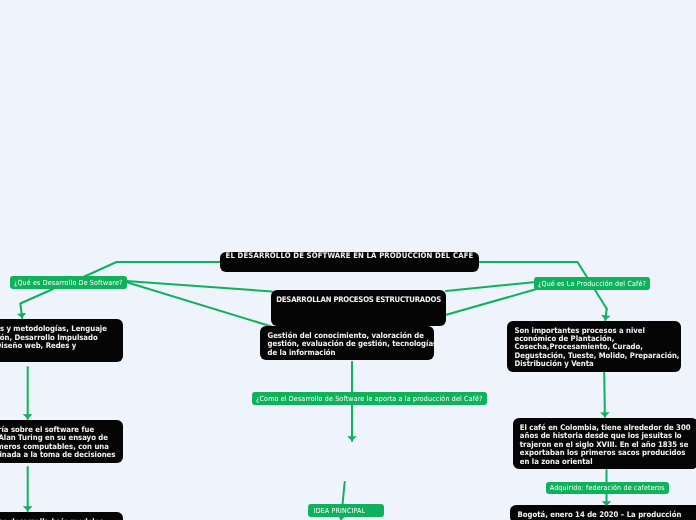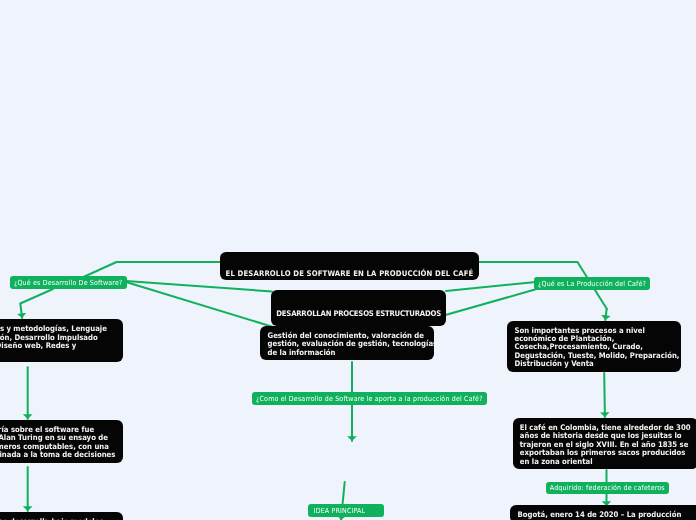--- a/index.html
+++ b/index.html
@@ -42,23 +42,23 @@
       <path d="M606.7,308.8 L605.3,320"></path>
       <path d="M27.7,367.3 L27.7,419"></path>
       <path d="M27.7,467 L27.7,511"></path>
       <path d="M352,362 L352,441"></path>
       <path d="M344.7,482 L341,520"></path>
       <path d="M604.2,373 L604.9,417"></path>
       <path d="M606.5,470 L606.5,506"></path>
     </g>
   </svg>
 
-  <div class="node dark ttl" style="left:220px;top:252px;width:259px;height:28px;letter-spacing:0.14px;padding-top:18px;">EL DESARROLLO DE SOFTWARE EN LA PRODUCCIÓN DEL CAFÉ</div>
+  <div class="node dark ttl" style="left:220px;top:252px;width:259px;height:20px;letter-spacing:0.14px;padding-top:0;">EL DESARROLLO DE SOFTWARE EN LA PRODUCCIÓN DEL CAFÉ</div>
 
-  <div class="node dark ttl" style="left:271px;top:290.2px;width:175.3px;height:36px;letter-spacing:-0.22px;padding-top:20px;">DESARROLLAN PROCESOS ESTRUCTURADOS</div>
+  <div class="node dark ttl" style="left:271px;top:290.2px;width:175.3px;height:36px;letter-spacing:-0.22px;padding-top:6px;">DESARROLLAN PROCESOS ESTRUCTURADOS</div>
 
   <div class="node dark" style="left:-64px;top:319.4px;width:186.8px;">Procedimientos y metodologías, Lenguaje
 de programación, Desarrollo Impulsado
 por pruebas, Diseño web, Redes y
 sociales</div>
 
   <div class="node dark" style="left:-66.6px;top:419.8px;width:189.4px;">La primera teoría sobre el software fue
 propuesta por Alan Turing en su ensayo de
 1935 sobre números computables, con una
 aplicación destinada a la toma de decisiones</div>

